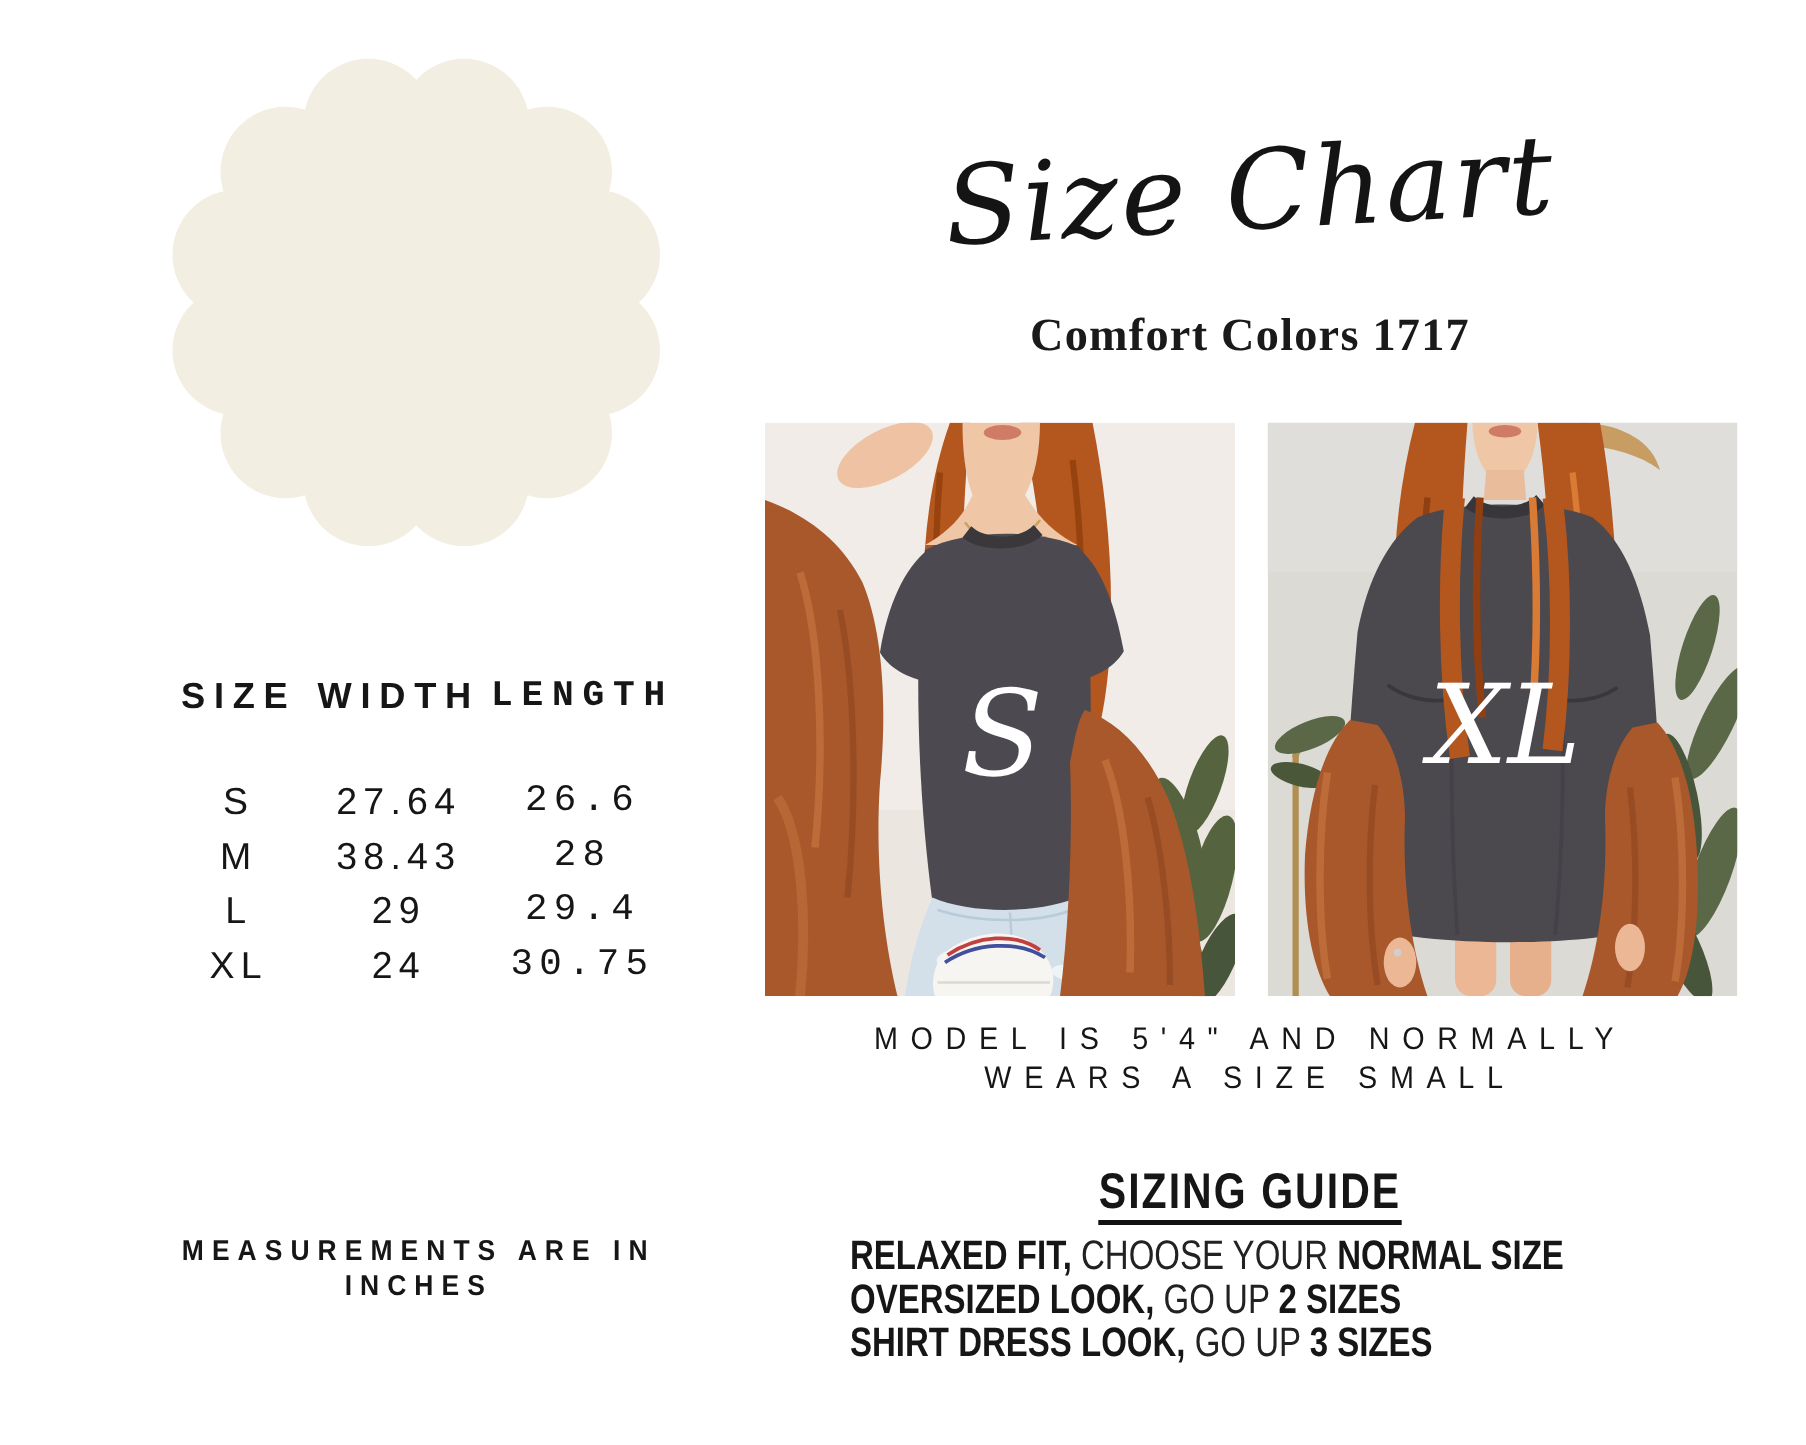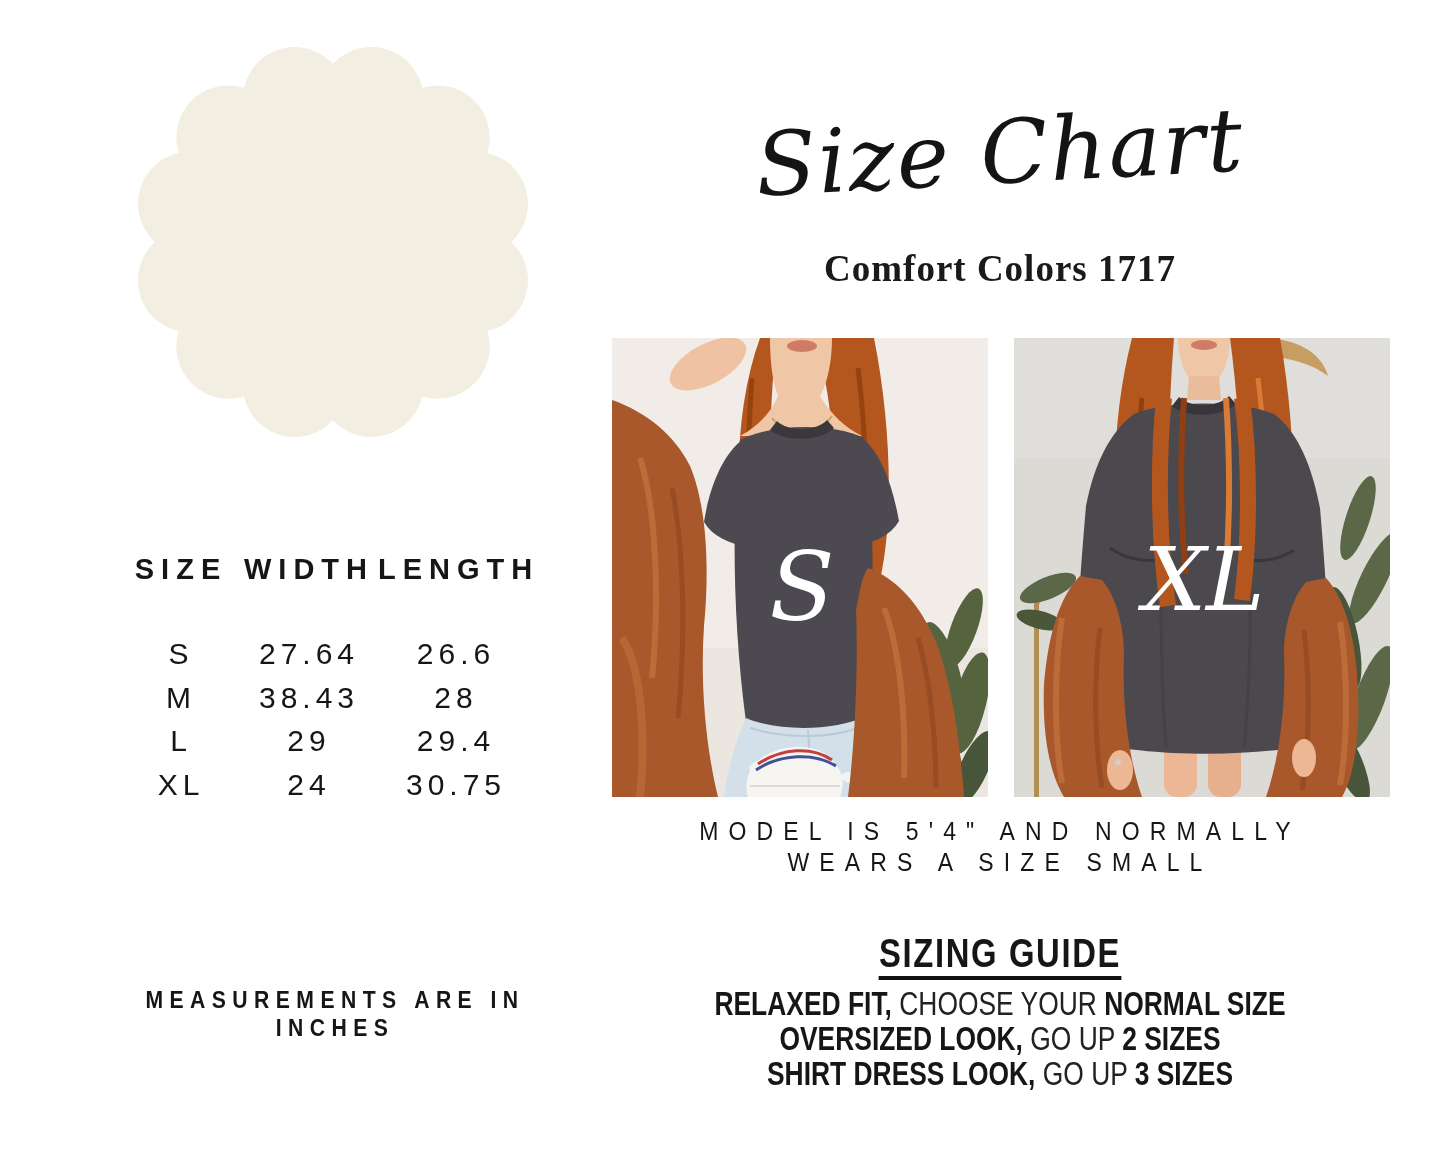--- a/index.html
+++ b/index.html
@@ -3,24 +3,24 @@
 <meta charset="utf-8">
 <style>
   html,body{margin:0;padding:0;background:#ffffff;}
   body{width:1445px;height:1156px;position:relative;overflow:hidden;
        font-family:"Liberation Sans",sans-serif;color:#161616;}
   .page{position:absolute;inset:0;}
 
   
   .scallop{position:absolute;left:133px;top:42px;width:400px;height:400px;}
 
-  .size-table{position:absolute;left:122px;top:540px;width:412px;margin-top:12px;}
+  .size-table{position:absolute;left:132px;top:540px;width:412px;}
   .st-row{display:flex;text-align:center;line-height:43.5px;font-size:30px;letter-spacing:5px;}
   .st-head{font-weight:700;font-size:29px;letter-spacing:7px;line-height:34px;margin-bottom:46px;}
-  .c1{width:118px;} .c2{width:138px;} .c3{width:156px;}
+  .c1{width:118px;} .c2{width:138px;} .c3{width:156px;font-family:Liberation Mono, monospace;}
 
   .measure-note{position:absolute;left:88px;top:986px;width:494px;text-align:center;
        font-weight:700;font-size:23px;letter-spacing:7px;line-height:28px;
        transform:scaleX(.92);transform-origin:50% 50%;}
 
   
   .right-col{position:absolute;left:600px;top:0;width:800px;text-align:center;}
   .title-script{margin-top:78px;font-family:"DejaVu Serif",serif;font-style:italic;
        font-size:88px;line-height:150px;transform:rotate(-3deg);transform-origin:50% 50%;
        color:#141414;letter-spacing:2px;}
@@ -33,21 +33,21 @@
 
   .caption{position:absolute;left:600px;top:816px;width:800px;text-align:center;
        font-size:25px;font-weight:400;letter-spacing:11px;line-height:31px;
        transform:scaleX(.92);transform-origin:50% 50%;}
 
   .guide-head{position:absolute;left:600px;top:930px;width:800px;text-align:center;
        font-size:40px;font-weight:700;letter-spacing:2px;line-height:46px;
        transform:scaleX(.82);transform-origin:50% 50%;}
   .guide-head span{border-bottom:4px solid #111;padding-bottom:1px;}
 
-  .guide-lines{position:absolute;left:600px;top:986px;width:800px;text-align:center;
+  .guide-lines{position:absolute;left:600px;top:986px;width:800px;text-align:left;
        font-size:33px;line-height:35px;}
   .guide-line{transform:scaleX(.80);transform-origin:50% 50%;white-space:nowrap;}
   .gb{font-weight:700;} .gr{font-weight:400;color:#222;}
 </style>
 </head>
 <body>
 
 <div class="page">
 
   <svg class="scallop" viewBox="0 0 400 400">

